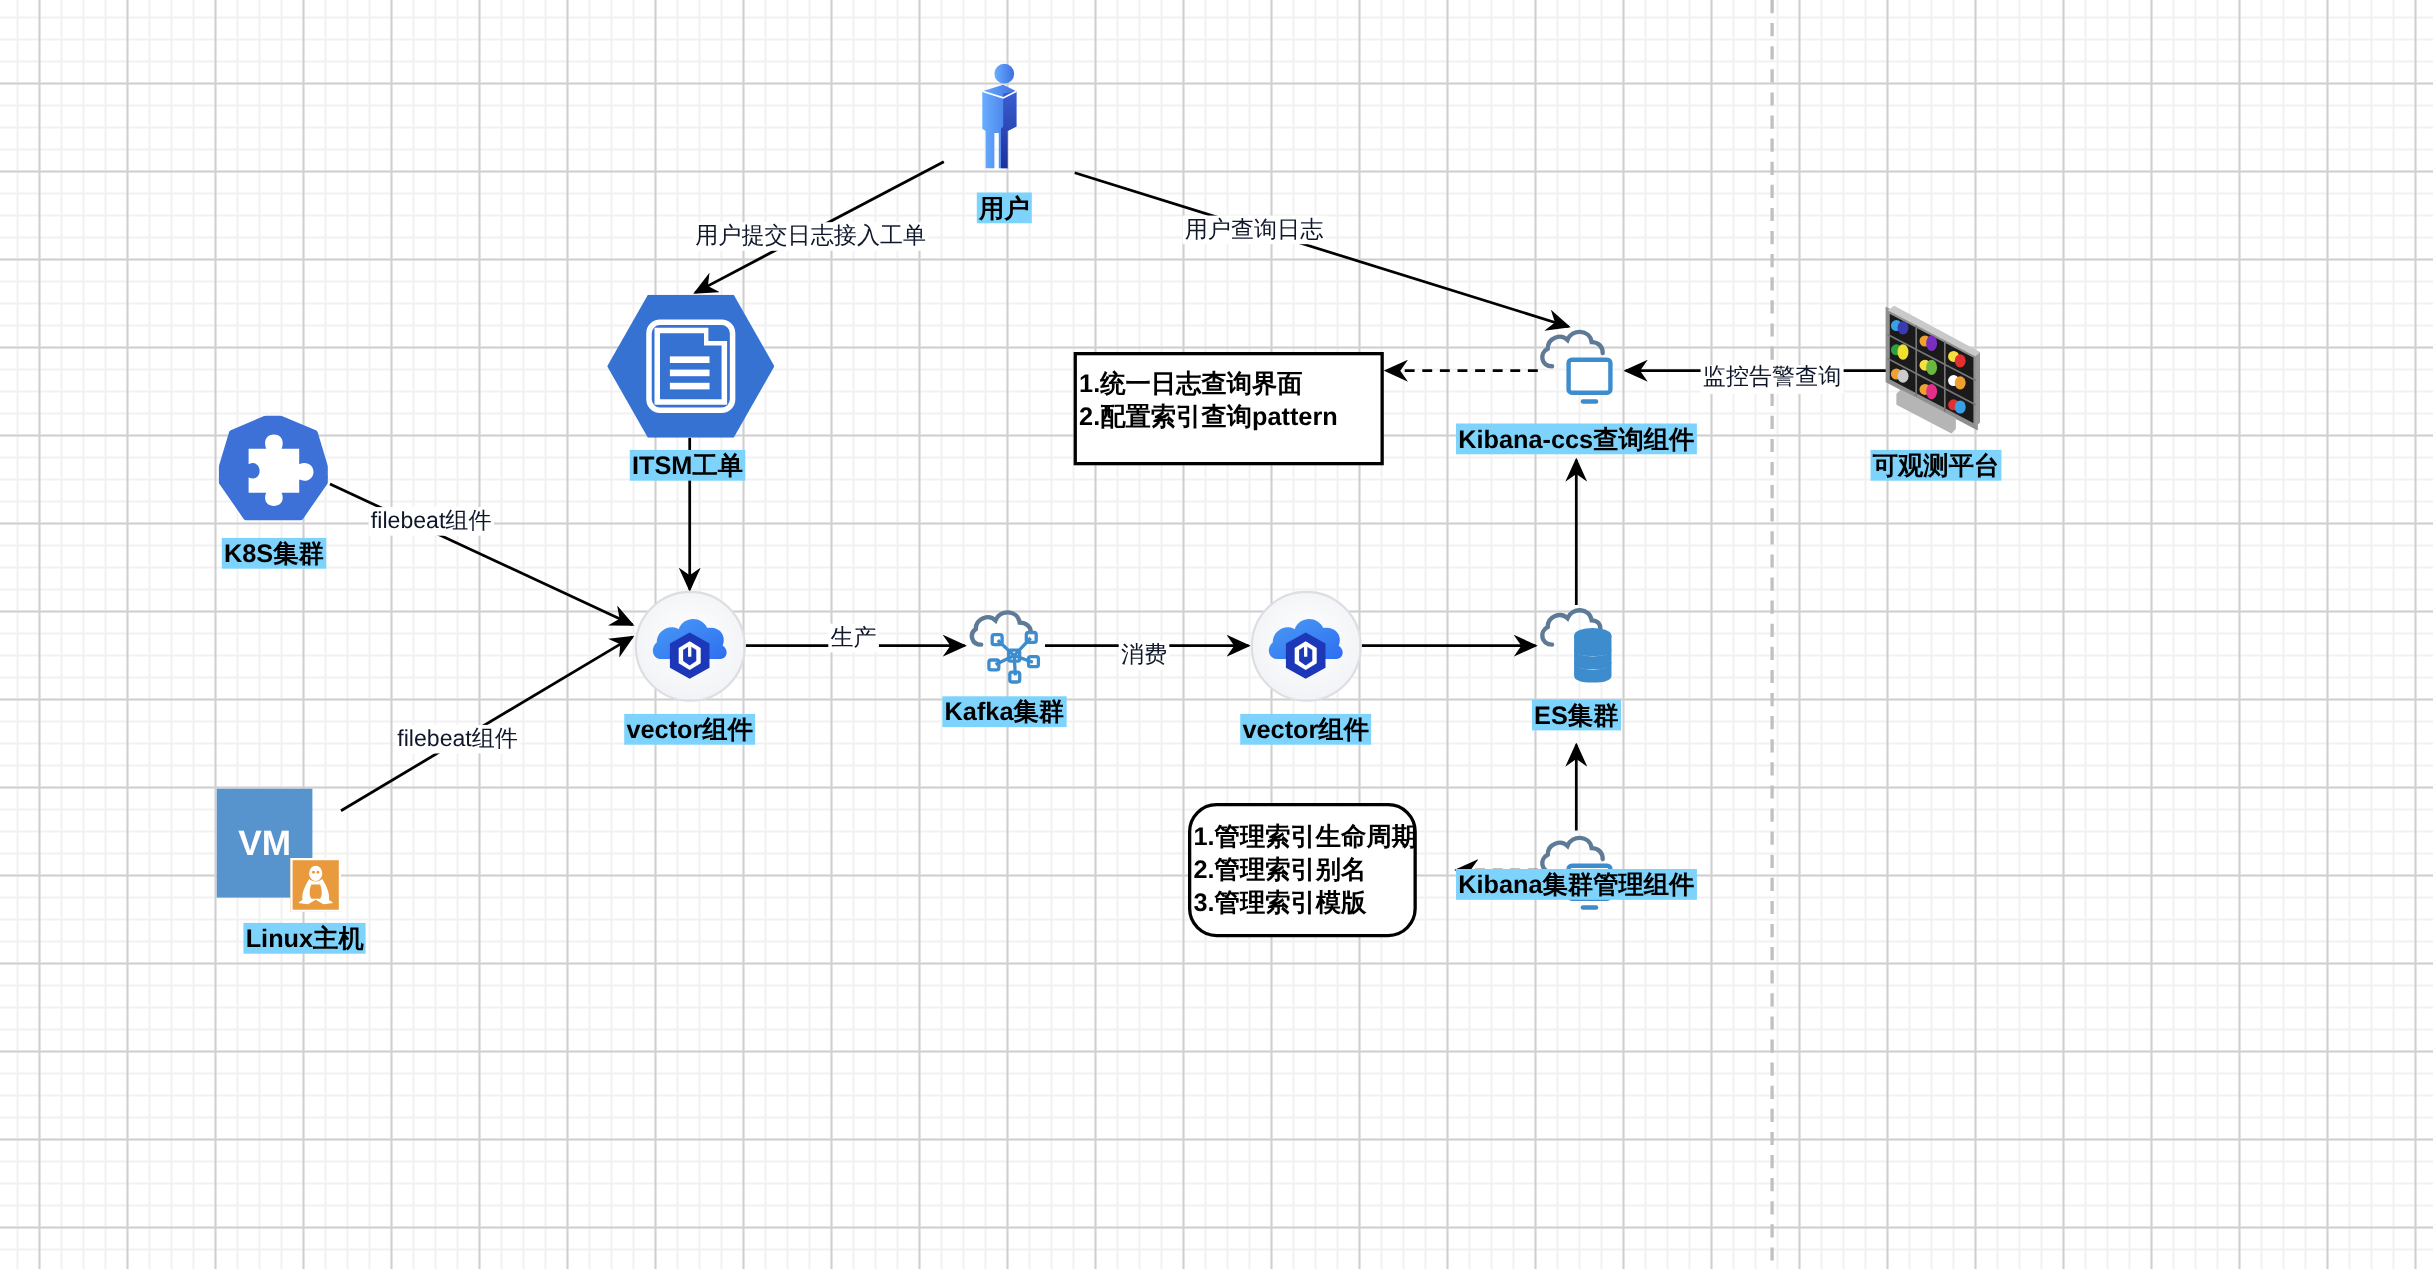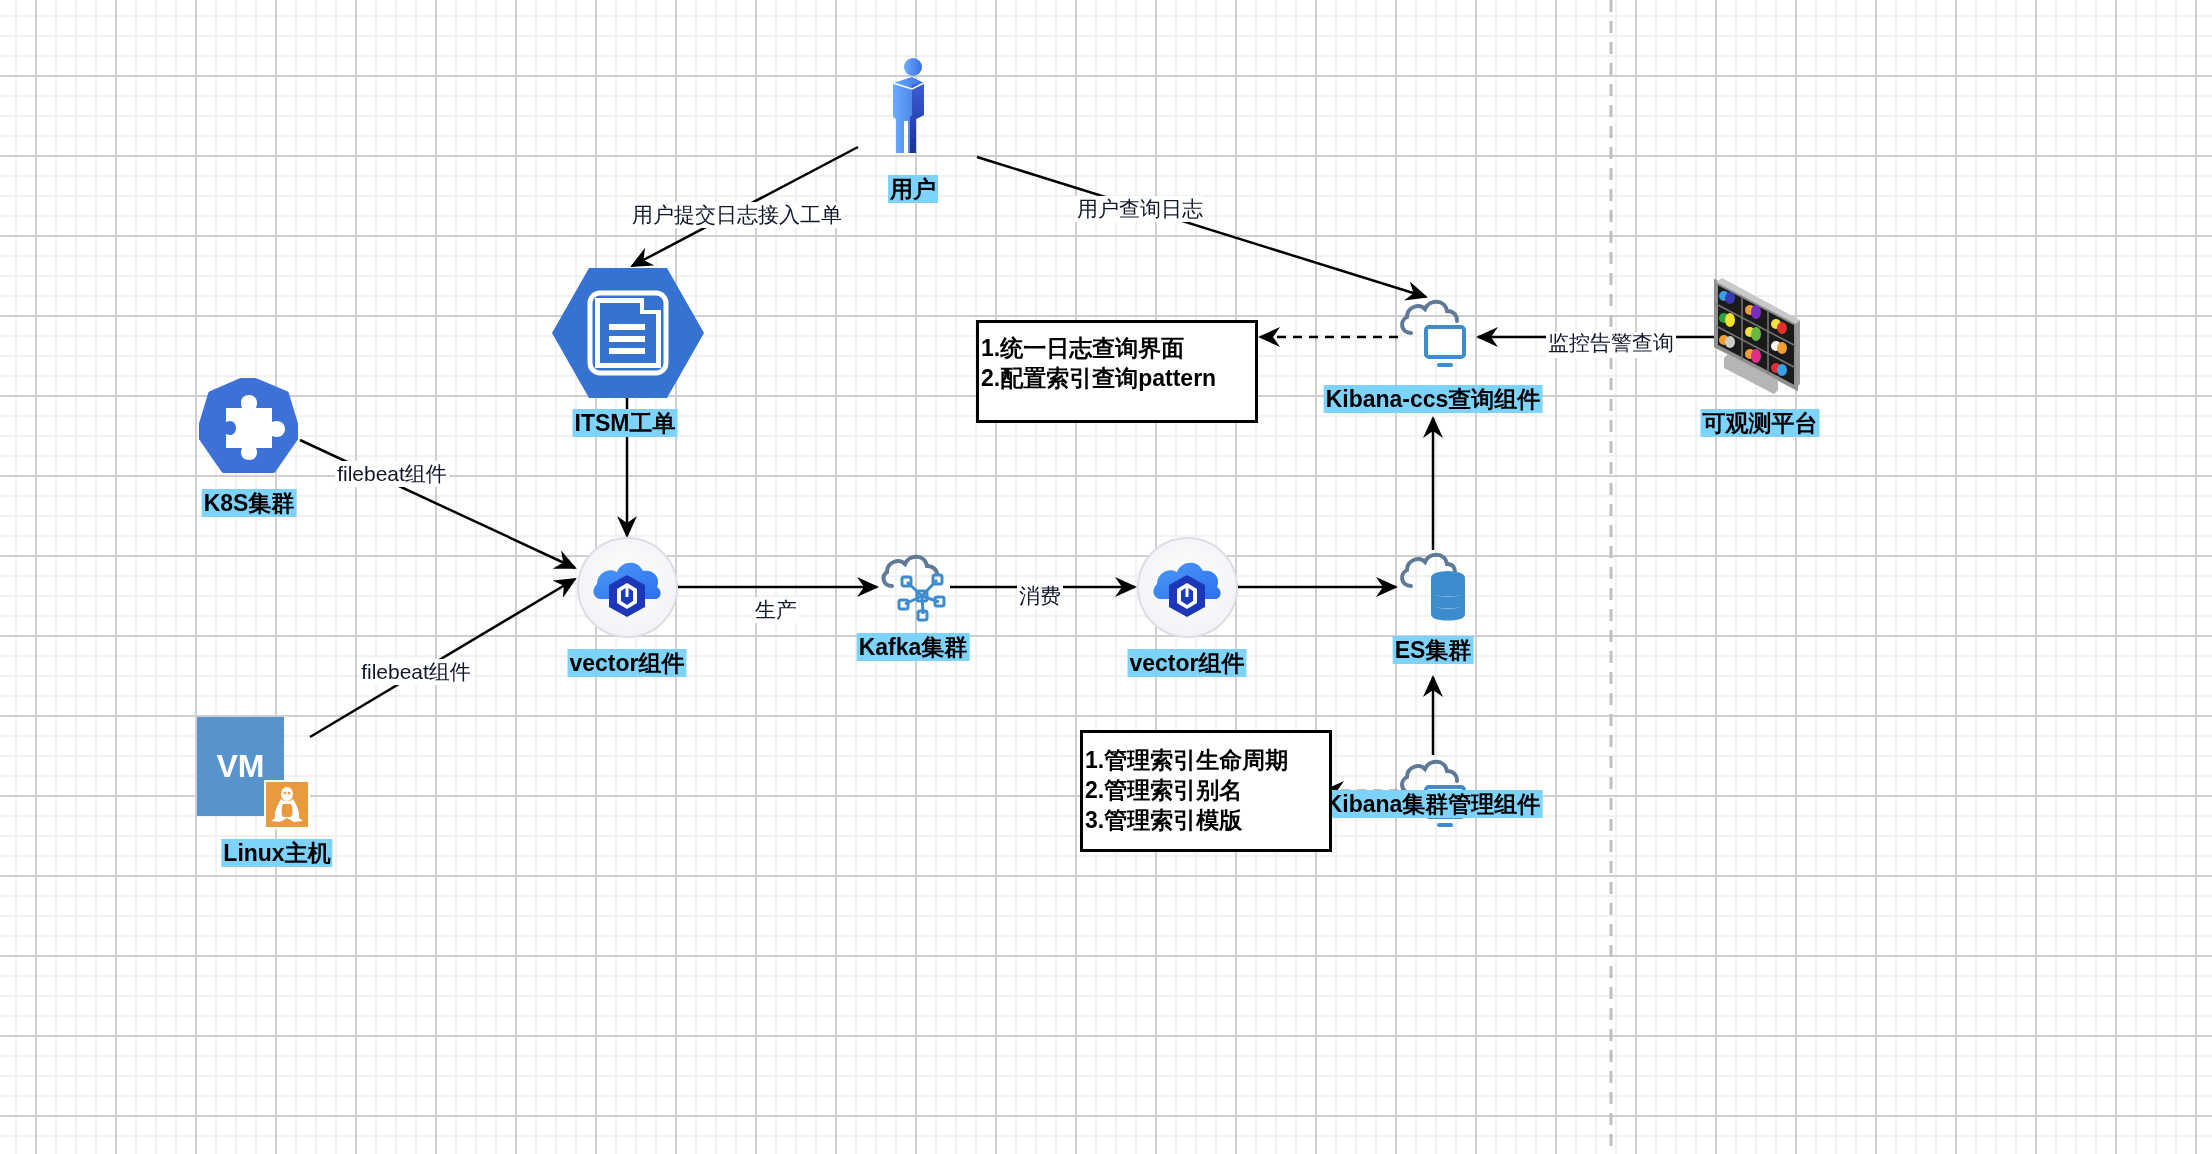--- a/index.html
+++ b/index.html
@@ -255,25 +255,25 @@
     <ellipse cx="62" cy="92" rx="5" ry="5" fill="#e03030"></ellipse>
       <ellipse cx="68" cy="94" rx="5" ry="6" fill="#3aa0e6"></ellipse>
   </svg>
 </div>
 <div class="lbl" style="left:1760px;top:423px;">可观测平台</div>
 
 <div class="note" style="left:976px;top:276px;width:282px;height:103px;margin-top:44px;">
   <div>1.统一日志查询界面</div>
   <div>2.配置索引查询pattern</div>
 </div>
-<div class="note" style="left:1080px;top:730px;width:252px;height:122px;padding-top:12px;">
+<div class="note" style="left:1080px;top:730px;width:208px;height:122px;padding-top:12px;border-radius:26px;">
   <div>1.管理索引生命周期</div>
   <div>2.管理索引别名</div>
   <div>3.管理索引模版</div>
 </div>
 
 <div class="edge-lbl" style="left:737px;top:215px;">用户提交日志接入工单</div>
 <div class="edge-lbl" style="left:1140px;top:209px;">用户查询日志</div>
 <div class="edge-lbl" style="left:392px;top:474px;">filebeat组件</div>
 <div class="edge-lbl" style="left:416px;top:672px;">filebeat组件</div>
-<div class="edge-lbl" style="left:776px;top:610px;">生产</div>
+<div class="edge-lbl" style="left:776px;top:580px;">生产</div>
 <div class="edge-lbl" style="left:1040px;top:596px;">消费</div>
 <div class="edge-lbl" style="left:1611px;top:345px;font-family:Liberation Mono, monospace;">监控告警查询</div>
 
 </body></html>

